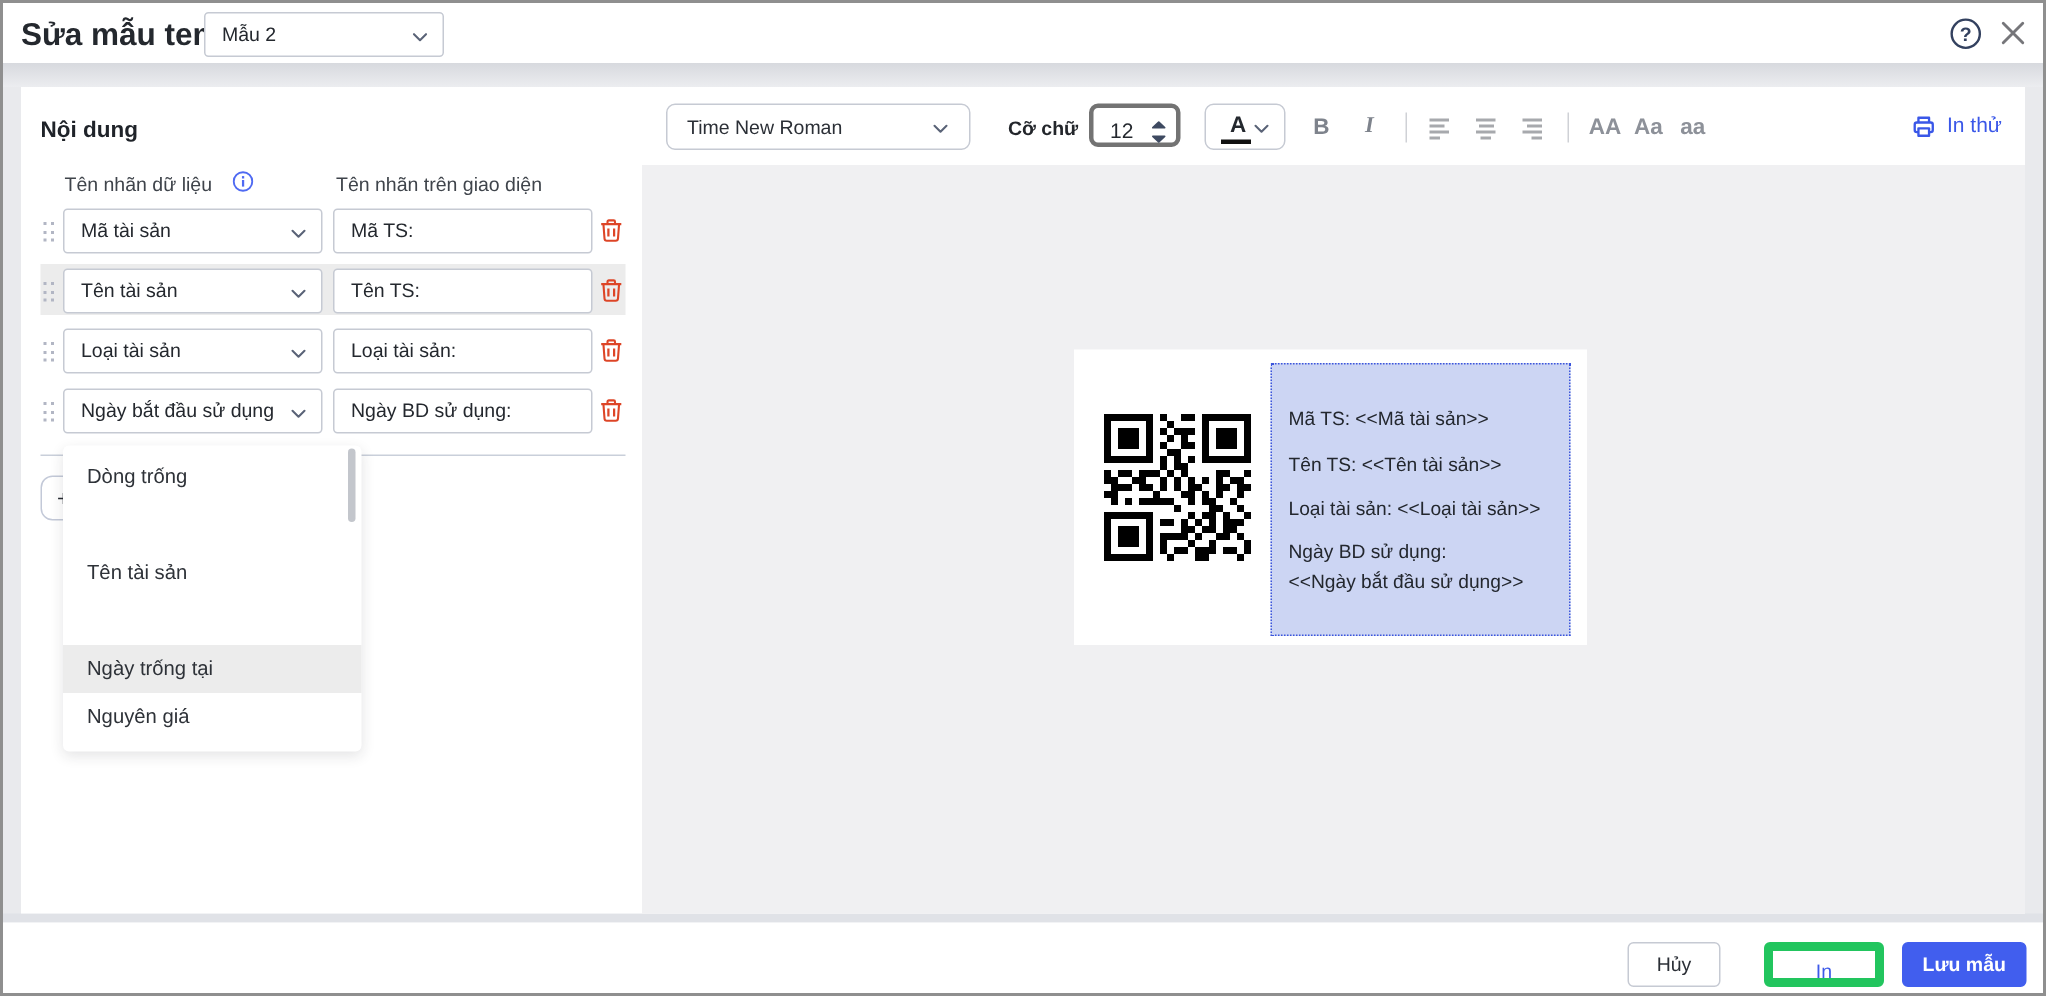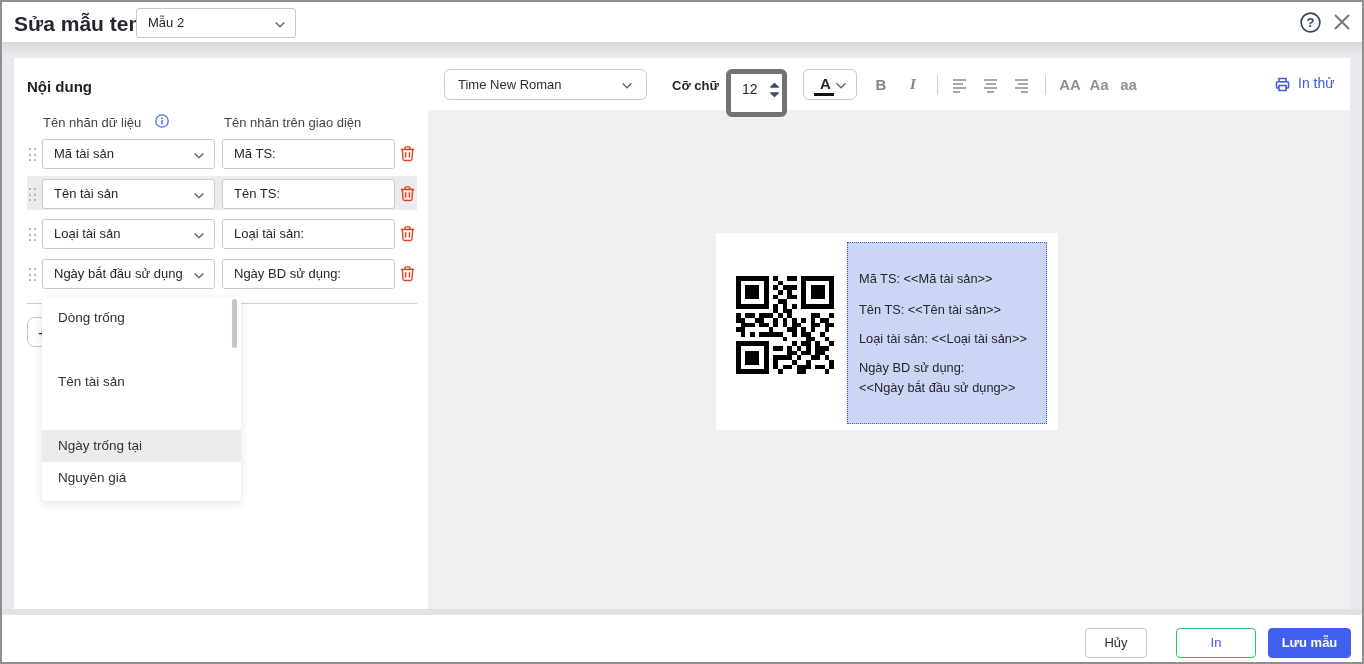--- a/index.html
+++ b/index.html
@@ -25,21 +25,21 @@
 .drag i { position:absolute; width:2px; height:2px; background:#b2b6c4; }
 .sep { position:absolute; left:27px; top:303px; width:390px; height:1px; background:#c9cfda; }
 .addbtn { position:absolute; left:27px; top:317px; width:118px; height:30px; border:1px solid #c3c9d8; border-radius:8px; background:#fff; font-size:13px; color:#2c3138; }
 
 .ddown { position:absolute; left:42px; top:297px; width:199px; height:204px; background:#fff; border-radius:4px; box-shadow:0 3px 9px rgba(30,35,45,.12); z-index:5; }
 .dditem { position:absolute; left:0; width:100%; height:32px; line-height:32px; padding-left:16px; font-size:13.5px; color:#2e3238; }
 .ddbar { position:absolute; right:4px; top:2px; width:5px; height:49px; background:#c3c6cc; border-radius:3px; }
 
 .tsel { position:absolute; left:444px; top:69px; width:203px; height:31px; background:#fff; border:1px solid #c6cad3; border-radius:6px; font-size:13px; color:#2b2f36; line-height:29px; padding-left:13px; }
 .tlabel { position:absolute; top:78px; font-size:13px; font-weight:bold; color:#23262b; }
-.spin { position:absolute; left:726px; top:69px; width:61px; height:48px; background:#fff; border:5px solid #737373; border-radius:6px; }
+.spin { position:absolute; left:726px; top:69px; width:61px; height:29px; background:#fff; border:3px solid #737373; border-radius:6px; }
 .colorbtn { position:absolute; left:803px; top:69px; width:54px; height:31px; background:#fff; border:1px solid #c6cad3; border-radius:6px; }
 .tbtn { position:absolute; top:69px; height:31px; font-size:15px; color:#7e838c; text-align:center; line-height:31px; }
 .vdiv { position:absolute; top:75px; width:1px; height:20px; background:#cfd1d6; }
 .alico { position:absolute; top:79px; width:13px; height:13px; }
 .alico i { position:absolute; height:2px; background:#a7a9ad; }
 .inthu { position:absolute; left:1274px; top:72px; width:70px; height:24px; color:#3a57e8; font-size:14px; }
 
 .card { position:absolute; left:716px; top:233px; width:342px; height:197px; background:#fff; }
 .tblock { position:absolute; left:131px; top:9px; width:200px; height:182px; background:#ccd5f3; border:1px dotted #3b55dc;padding-left:20px; }
 .tblock p { position:absolute; left:11px; font-size:12.8px; color:#23272e; line-height:20px; white-space:nowrap; }
@@ -228,15 +228,15 @@
   <div class="tblock">
     <p style="top:26px">Mã TS: &lt;&lt;Mã tài sản&gt;&gt;</p>
     <p style="top:57px">Tên TS: &lt;&lt;Tên tài sản&gt;&gt;</p>
     <p style="top:86px">Loại tài sản: &lt;&lt;Loại tài sản&gt;&gt;</p>
     <p style="top:115px">Ngày BD sử dụng:<br>&lt;&lt;Ngày bắt đầu sử dụng&gt;&gt;</p>
   </div>
 </div>
 
 <div class="bbar">
   <div class="btn" style="left:1083px;width:62px;border:1px solid #c6cad3;background:#fff;color:#2b2f36">Hủy</div>
-  <div class="btn" style="left:1174px;width:80px;border:1px solid #22c55e;background:#fff;color:#3d5ae9">In</div>
+  <div class="btn" style="left:1174px;width:80px;border:6px solid #22c55e;background:#fff;color:#3d5ae9">In</div>
   <div class="btn" style="left:1266px;width:83px;border:1px solid #415eee;background:#415eee;color:#fff;font-weight:bold">Lưu mẫu</div>
 </div>
 
 </body></html>

